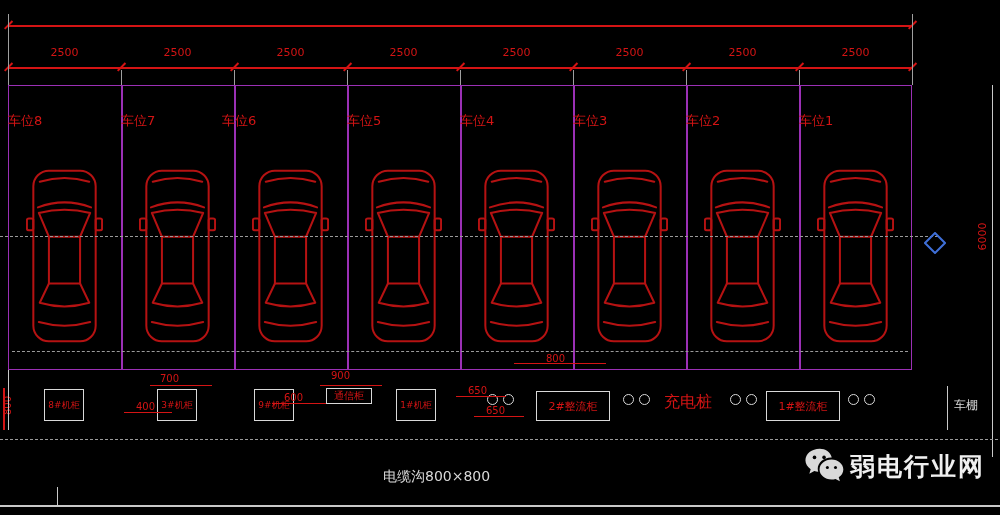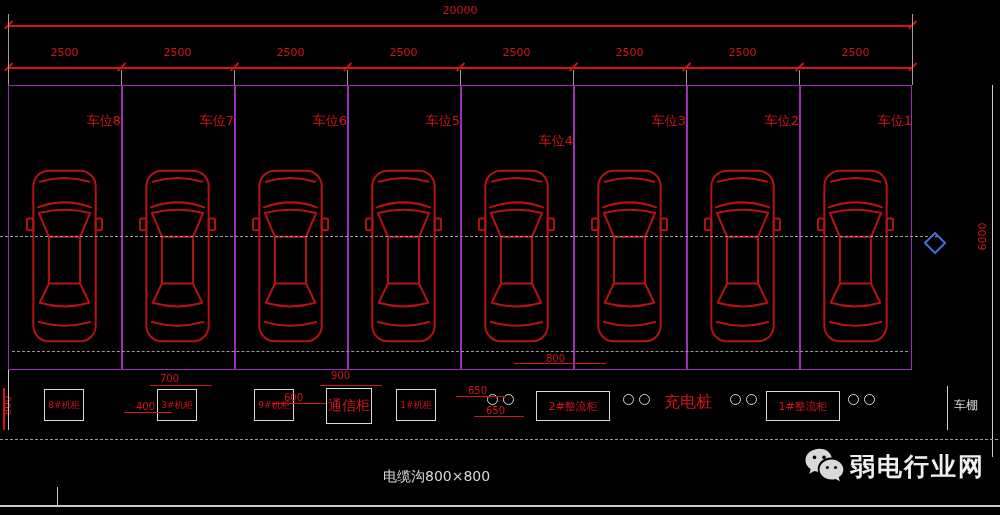--- a/index.html
+++ b/index.html
@@ -11,21 +11,21 @@
   .abs { position:absolute; }
   .dim { position:absolute; color:#d41414; font-size:11px; white-space:nowrap; }
   .dim-sm { position:absolute; color:#d41414; font-size:10px; white-space:nowrap; }
   .hline-red { position:absolute; height:1.5px; background:#d41414; }
   .vline-red { position:absolute; width:1.5px; background:#d41414; }
   .gline-h { position:absolute; height:1.2px; background:#c9c9c9; }
   .gline-v { position:absolute; width:1.2px; background:#c9c9c9; }
   .ext { position:absolute; width:1px; background:#9f9f9f; }
   .tick { position:absolute; width:11px; height:1.8px; background:#d41414; transform:rotate(-45deg); }
   .dim2500 { position:absolute; top:46px; width:113px; text-align:center; color:#d41414; font-size:11px; }
-  .stall-label { position:absolute; top:112px; width:113px; text-align:right; color:#d41414; font-size:13px; }
+  .stall-label { position:absolute; top:112px; width:113px; text-align:left; color:#d41414; font-size:13px; }
   .stall-rect { position:absolute; left:8px; top:85px; width:904px; height:285px; border:1.6px solid #9b30b5; }
   .divider { position:absolute; top:85px; height:285px; width:1.6px; background:#9b30b5; }
   .car-svg { position:absolute; width:77px; height:196px; }
   .dashed { position:absolute; border-top:1px dashed #9a9a9a; }
   .ebox { position:absolute; border:1.5px solid #d9d9d9; color:#d41414; display:flex;
           align-items:center; justify-content:center; white-space:nowrap; }
   .circle { position:absolute; width:11px; height:11px; border:1.5px solid #d9d9d9; border-radius:50%; }
   .white-text { position:absolute; color:#d9d9d9; white-space:nowrap; }
   .rot { transform:rotate(-90deg); transform-origin:center; text-align:center; }
   .wm-text { position:absolute; color:#f0f0f0; font-size:25px; font-weight:bold; letter-spacing:2px; white-space:nowrap; }
@@ -44,21 +44,20 @@
         <path d="M15 17 Q42 9 69 17"></path>
         <path d="M13 45 Q42 34 71 45"></path>
         <path d="M14 51 Q42 44 70 51 M14 51 L25 77 M70 51 L59 77 M25 77 L59 77"></path>
         <path d="M25 77 L25 128 M59 77 L59 128"></path>
         <path d="M25 128 L59 128 M25 128 L15 149 M59 128 L69 149 M15 149 Q42 157 69 149"></path>
         <path d="M14 170 Q42 178 70 170"></path>
       </g>
     </defs>
   </svg>
 
-  <div class="dim" style="left:8px;top:4px;width:904px;text-align:center;">20000</div>
   <div class="hline-red" style="left:8px;top:25px;width:904px;"></div>
   <div class="tick" style="left:3px;top:24px;"></div>
   <div class="tick" style="left:907px;top:24px;"></div>
 
   <div class="dim2500" style="left:8px;">2500</div>
   <div class="dim2500" style="left:121px;">2500</div>
   <div class="dim2500" style="left:234px;">2500</div>
   <div class="dim2500" style="left:347px;">2500</div>
   <div class="dim2500" style="left:460px;">2500</div>
   <div class="dim2500" style="left:573px;">2500</div>
@@ -89,23 +88,23 @@
   <div class="divider" style="left:121px;"></div>
   <div class="divider" style="left:234px;"></div>
   <div class="divider" style="left:347px;"></div>
   <div class="divider" style="left:460px;"></div>
   <div class="divider" style="left:573px;"></div>
   <div class="divider" style="left:686px;"></div>
   <div class="divider" style="left:799px;"></div>
 
   <div class="stall-label" style="left:8px;">车位8</div>
   <div class="stall-label" style="left:121px;">车位7</div>
-  <div class="stall-label" style="left:234px;">车位6</div>
+  <div class="stall-label" style="left:222px;">车位6</div>
   <div class="stall-label" style="left:347px;">车位5</div>
-  <div class="stall-label" style="left:460px;margin-top:20px;">车位4</div>
+  <div class="stall-label" style="left:460px;">车位4</div>
   <div class="stall-label" style="left:573px;">车位3</div>
   <div class="stall-label" style="left:686px;">车位2</div>
   <div class="stall-label" style="left:799px;">车位1</div>
 
   <svg class="car-svg" style="left:26px;top:158px;" viewBox="0 0 84 196">
       <use href="#car-shape"></use>
     </svg>
   <svg class="car-svg" style="left:139px;top:158px;" viewBox="0 0 84 196">
       <use href="#car-shape"></use>
     </svg>
@@ -133,21 +132,21 @@
 
   <div class="gline-v" style="left:992px;top:85px;height:372px;"></div>
   <div class="dim rot" style="left:960px;top:230px;width:44px;">6000</div>
   <svg class="abs" style="left:924px;top:232px;" width="22" height="22" viewBox="0 0 22 22">
     <polygon points="11,1 21,11 11,21 1,11" fill="none" stroke="#3f6fd8" stroke-width="2"></polygon>
   </svg>
 
   <div class="ebox" style="left:44px;top:389px;width:40px;height:32px;font-size:9px;">8#机柜</div>
   <div class="ebox" style="left:157px;top:389px;width:40px;height:32px;font-size:9px;">3#机柜</div>
   <div class="ebox" style="left:254px;top:389px;width:40px;height:32px;font-size:9px;">9#机柜</div>
-  <div class="ebox" style="left:326px;top:388px;width:46px;height:36px;font-size:14px;">通信柜</div>
+  <div class="ebox" style="left:326px;top:388px;width:46px;height:16px;font-size:10px;">通信柜</div>
   <div class="ebox" style="left:396px;top:389px;width:40px;height:32px;font-size:9px;">1#机柜</div>
   <div class="ebox" style="left:536px;top:391px;width:74px;height:30px;font-size:11px;">2#整流柜</div>
   <div class="ebox" style="left:766px;top:391px;width:74px;height:30px;font-size:11px;">1#整流柜</div>
 
   <div class="dim" style="left:664px;top:392px;font-size:16px;">充电桩</div>
 
   <div class="gline-v" style="left:947px;top:386px;height:44px;"></div>
   <div class="white-text" style="left:954px;top:397px;font-size:12px;">车棚</div>
 
   <div class="circle" style="left:487px;top:394px;"></div>

